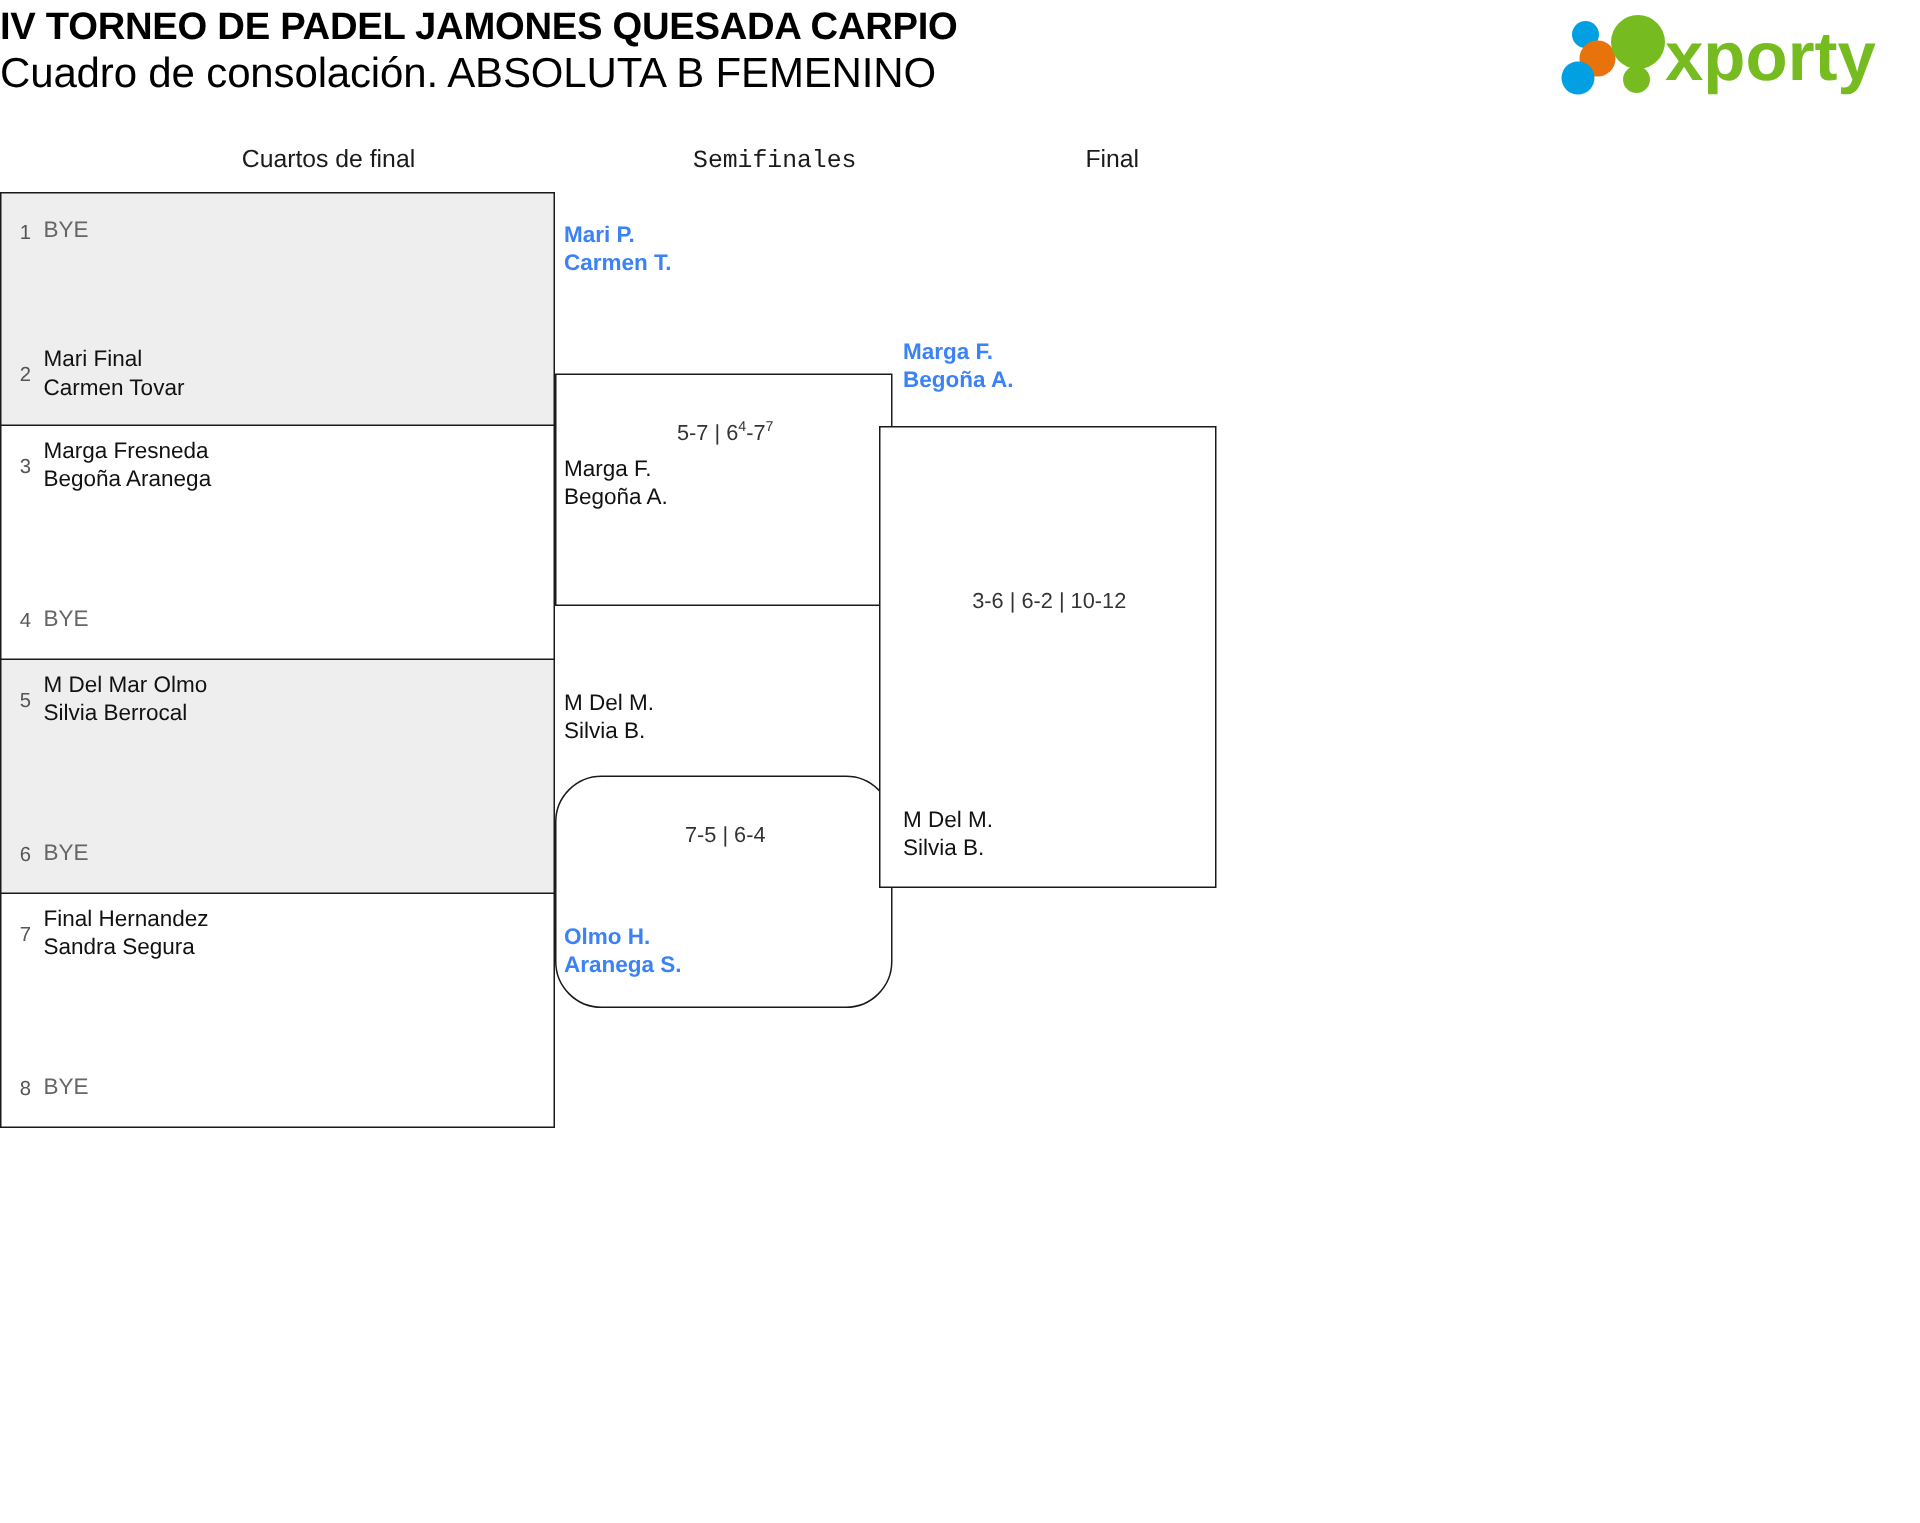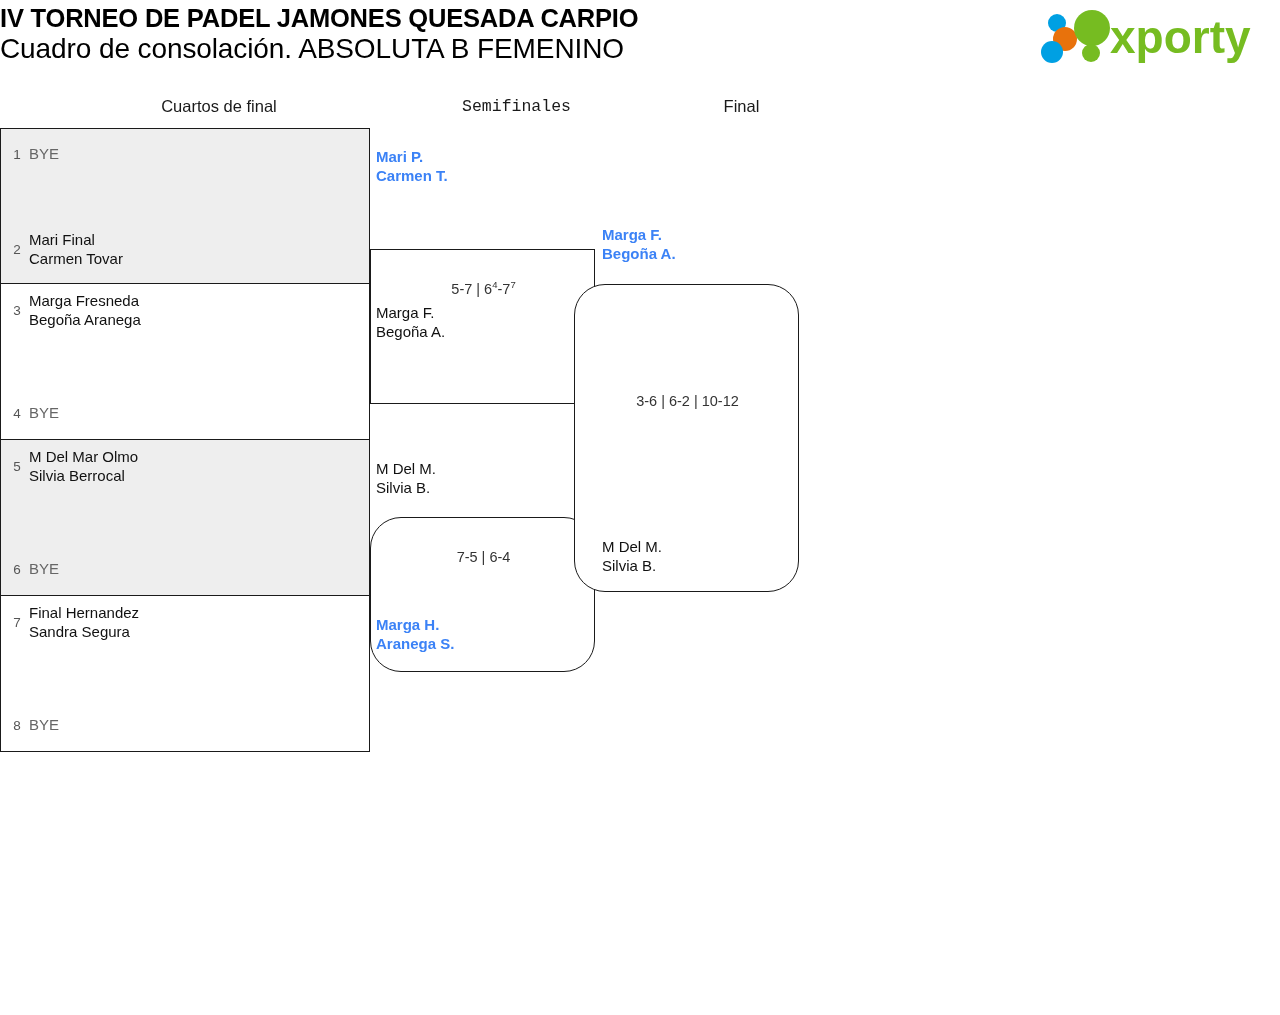--- a/index.html
+++ b/index.html
@@ -252,30 +252,30 @@
     <div class="comp winner" style="left:376px; top:460px;">
       <span class="name-line">M Del M.</span><br>
       <span class="name-line">Silvia B.</span>
     </div>
 
     <div class="match-box" style="left:370px; top:517px; width:225px; height:155px;border-radius:31px;">
       <div class="score" style="left:0; top:31px; width:225px;">7-5 | 6-4</div>
     </div>
 
     <div class="comp loser" style="left:376px; top:616px;">
-      <span class="name-line">Marga H.</span><br>
+      <span class="name-line">Olmo H.</span><br>
       <span class="name-line">Aranega S.</span>
     </div>
 
     <div class="comp loser" style="left:602px; top:226px;">
       <span class="name-line">Marga F.</span><br>
       <span class="name-line">Begoña A.</span>
     </div>
 
-    <div class="match-box" style="left:574px; top:284px; width:225px; height:308px;border-radius:31px;">
+    <div class="match-box" style="left:586px; top:284px; width:225px; height:308px;">
       <div class="score" style="left:0; top:108px; width:225px;">3-6 | 6-2 | 10-12</div>
     </div>
 
     <div class="comp winner" style="left:602px; top:538px;">
       <span class="name-line">M Del M.</span><br>
       <span class="name-line">Silvia B.</span>
     </div>
 
   </div>
 </div>

